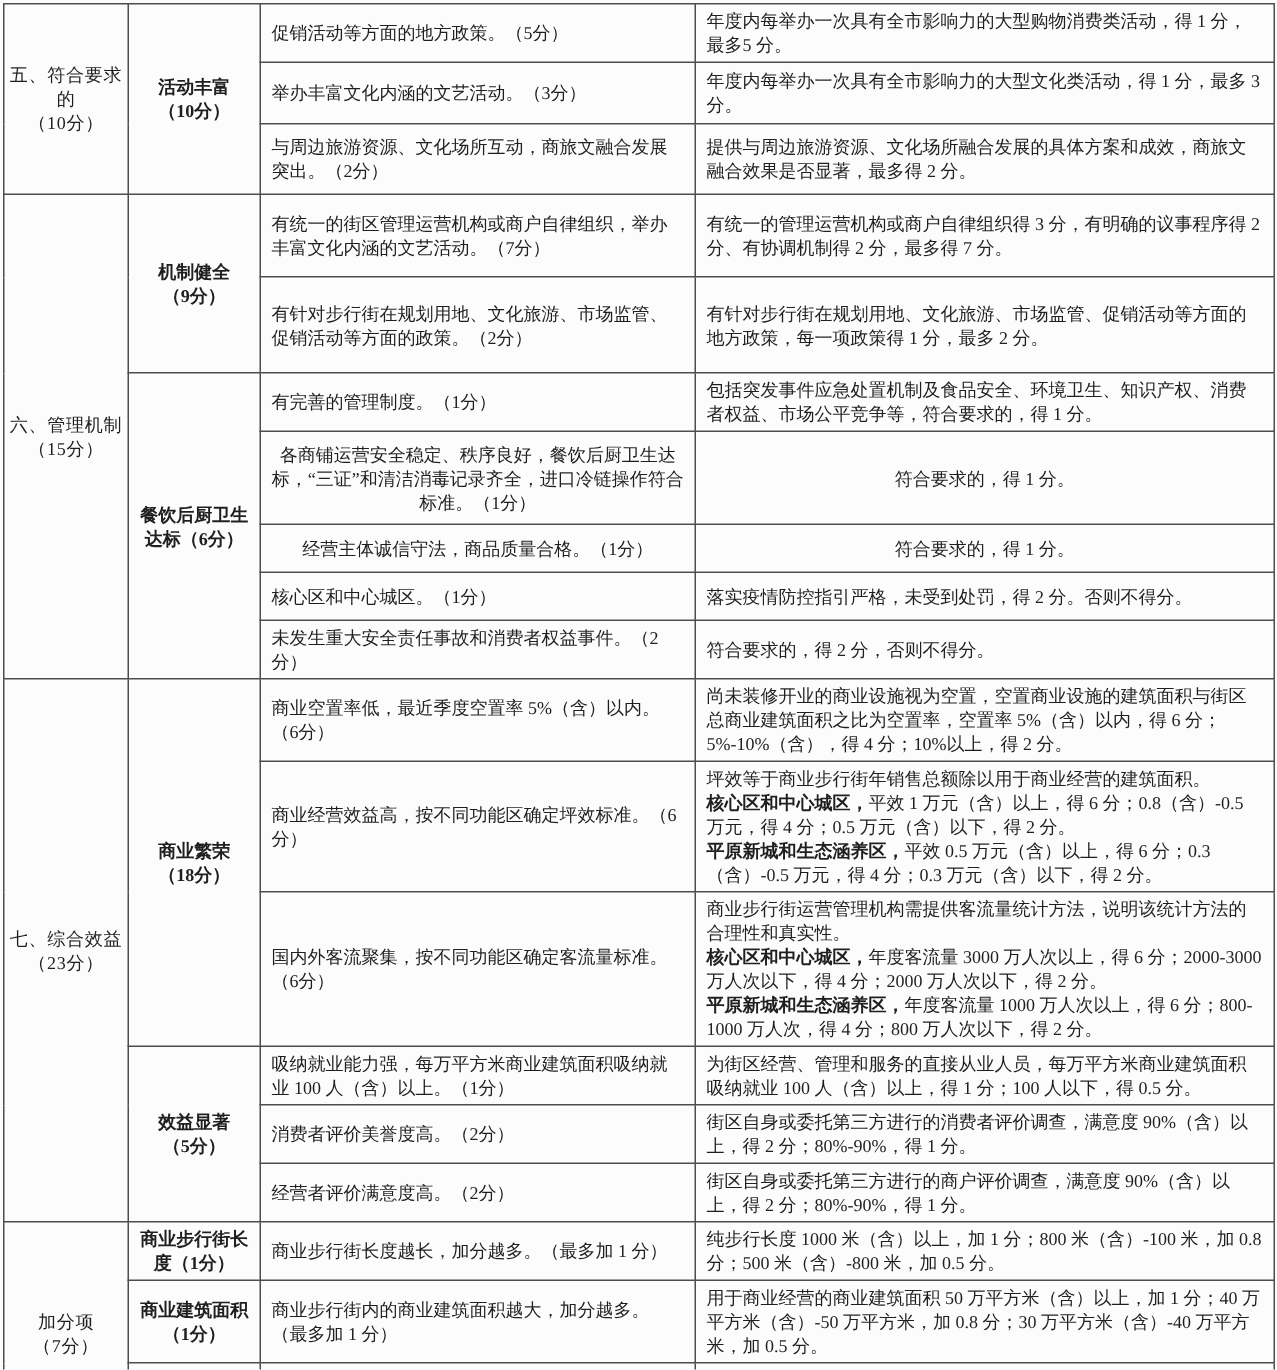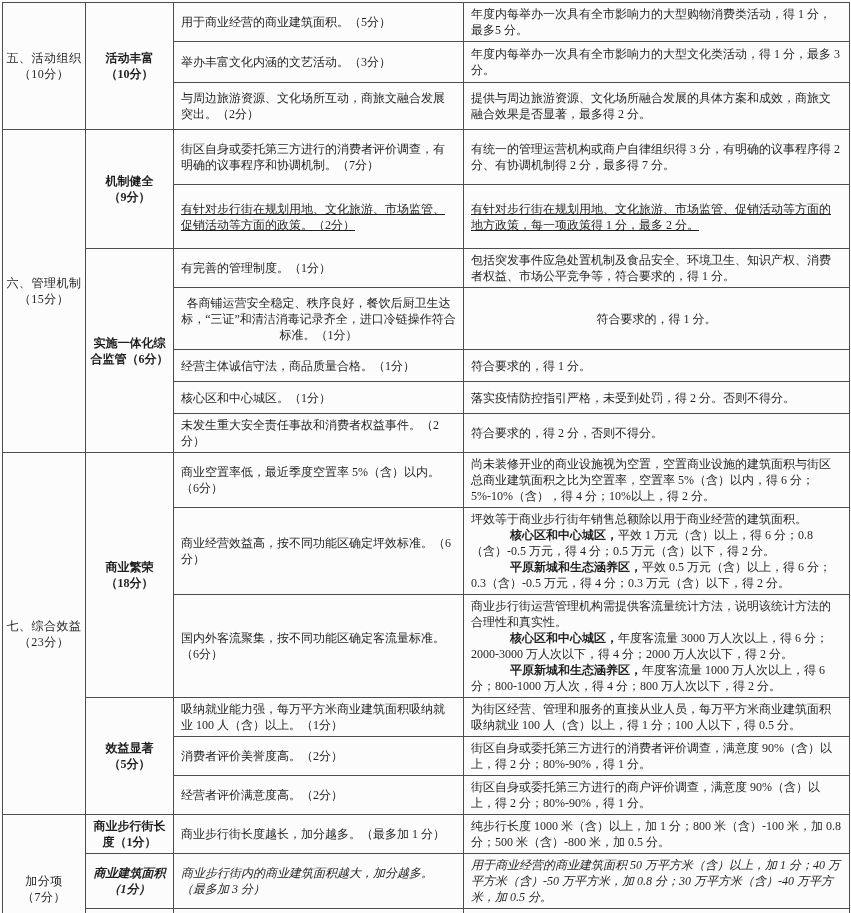--- a/index.html
+++ b/index.html
@@ -32,71 +32,71 @@
     letter-spacing:0.5px;
   }
   td.sub {
     text-align:center;
     padding:3px 3px;
     font-weight:bold;
     margin-left:12px;
   }
   td.crit { }
   td.score { }
-  .bold { font-weight:bold;margin-left:39px; }
+  .bold { font-weight:bold; }
 </style>
 </head>
 <body>
 
 <table class="eval">
   <colgroup>
     <col style="width:83px">
     <col style="width:88px">
     <col style="width:290px">
     <col style="width:386px">
   </colgroup>
   <tbody>
       <tr style="height: 37px;">
-        <td class="cat" rowspan="3">五、活动组织
+        <td class="cat" rowspan="3">五、符合要求的
 （10分）</td>
         <td class="sub" rowspan="3">活动丰富
 （10分）</td>
-        <td class="crit">用于商业经营的商业建筑面积。（5分）</td>
+        <td class="crit">促销活动等方面的地方政策。（5分）</td>
         <td class="score"><span class="">年度内每举办一次具有全市影响力的大型购物消费类活动，得 1 分，最多5 分。</span></td>
       </tr>
       <tr style="height: 41px;">
         <td class="crit">举办丰富文化内涵的文艺活动。（3分）</td>
         <td class="score"><span class="">年度内每举办一次具有全市影响力的大型文化类活动，得 1 分，最多 3 分。</span></td>
       </tr>
       <tr style="height: 47px;">
         <td class="crit">与周边旅游资源、文化场所互动，商旅文融合发展突出。（2分）</td>
         <td class="score"><span class="">提供与周边旅游资源、文化场所融合发展的具体方案和成效，商旅文融合效果是否显著，最多得 2 分。</span></td>
       </tr>
       <tr style="height: 55px;">
         <td class="cat" rowspan="7">六、管理机制
 （15分）</td>
         <td class="sub" rowspan="2">机制健全
 （9分）</td>
-        <td class="crit">街区自身或委托第三方进行的消费者评价调查，有明确的议事程序和协调机制。（7分）</td>
+        <td class="crit">有统一的街区管理运营机构或商户自律组织，举办丰富文化内涵的文艺活动。（7分）</td>
         <td class="score"><span class="">有统一的管理运营机构或商户自律组织得 3 分，有明确的议事程序得 2 分、有协调机制得 2 分，最多得 7 分。</span></td>
       </tr>
-      <tr style="height: 64px; text-decoration: underline;">
+      <tr style="height: 64px;">
         <td class="crit">有针对步行街在规划用地、文化旅游、市场监管、促销活动等方面的政策。（2分）</td>
         <td class="score"><span class="">有针对步行街在规划用地、文化旅游、市场监管、促销活动等方面的地方政策，每一项政策得 1 分，最多 2 分。</span></td>
       </tr>
       <tr style="height: 32px;">
-        <td class="sub" rowspan="5">实施一体化综合监管（6分）</td>
+        <td class="sub" rowspan="5">餐饮后厨卫生达标（6分）</td>
         <td class="crit">有完善的管理制度。（1分）</td>
         <td class="score"><span class="">包括突发事件应急处置机制及食品安全、环境卫生、知识产权、消费者权益、市场公平竞争等，符合要求的，得 1 分。</span></td>
       </tr>
       <tr style="height: 62px; text-align: center;">
         <td class="crit">各商铺运营安全稳定、秩序良好，餐饮后厨卫生达标，“三证”和清洁消毒记录齐全，进口冷链操作符合标准。（1分）</td>
         <td class="score"><span class="">符合要求的，得 1 分。</span></td>
       </tr>
-      <tr style="height: 32px;">
+      <tr style="height: 32px; text-align: center;">
         <td class="crit">经营主体诚信守法，商品质量合格。（1分）</td>
         <td class="score"><span class="">符合要求的，得 1 分。</span></td>
       </tr>
       <tr style="height: 32px;">
         <td class="crit">核心区和中心城区。（1分）</td>
         <td class="score"><span class="">落实疫情防控指引严格，未受到处罚，得 2 分。否则不得分。</span></td>
       </tr>
       <tr style="height: 37px;">
         <td class="crit">未发生重大安全责任事故和消费者权益事件。（2分）</td>
         <td class="score"><span class="">符合要求的，得 2 分，否则不得分。</span></td>
@@ -135,24 +135,24 @@
         <td class="crit">经营者评价满意度高。（2分）</td>
         <td class="score"><span class="">街区自身或委托第三方进行的商户评价调查，满意度 90%（含）以上，得 2 分；80%-90%，得 1 分。</span></td>
       </tr>
       <tr style="height: 32px;">
         <td class="cat" rowspan="3">加分项
 （7分）</td>
         <td class="sub" rowspan="1">商业步行街长度（1分）</td>
         <td class="crit">商业步行街长度越长，加分越多。（最多加 1 分）</td>
         <td class="score"><span class="">纯步行长度 1000 米（含）以上，加 1 分；800 米（含）-100 米，加 0.8 分；500 米（含）-800 米，加 0.5 分。</span></td>
       </tr>
-      <tr style="height: 52px; font-style: italic;">
+      <tr style="height: 52px;">
         <td class="sub" rowspan="1">商业建筑面积
 （1分）</td>
-        <td class="crit">商业步行街内的商业建筑面积越大，加分越多。（最多加 3 分）</td>
+        <td class="crit">商业步行街内的商业建筑面积越大，加分越多。（最多加 1 分）</td>
         <td class="score"><span class="">用于商业经营的商业建筑面积 50 万平方米（含）以上，加 1 分；40 万平方米（含）-50 万平方米，加 0.8 分；30 万平方米（含）-40 万平方米，加 0.5 分。</span></td>
       </tr>
       <tr style="height: 48px;">
         <td class="sub" rowspan="1">时尚类零售企业落地（5分）</td>
         <td class="crit">引进全球首店、亚洲首店、中国（内地）首店和北京首店（旗舰店、创新概念店）。（最多加 5 分）</td>
         <td class="score"><span class="">引进全球首店 1 家加 5 分、亚洲首店 1 家加 4 分、中国（内地）首店 1 家加 3 分、北京首店（旗舰店、创新概念店）1 家加 2 分。累计最多加 5 分。</span></td>
       </tr>
     </tbody>
 </table>
 

